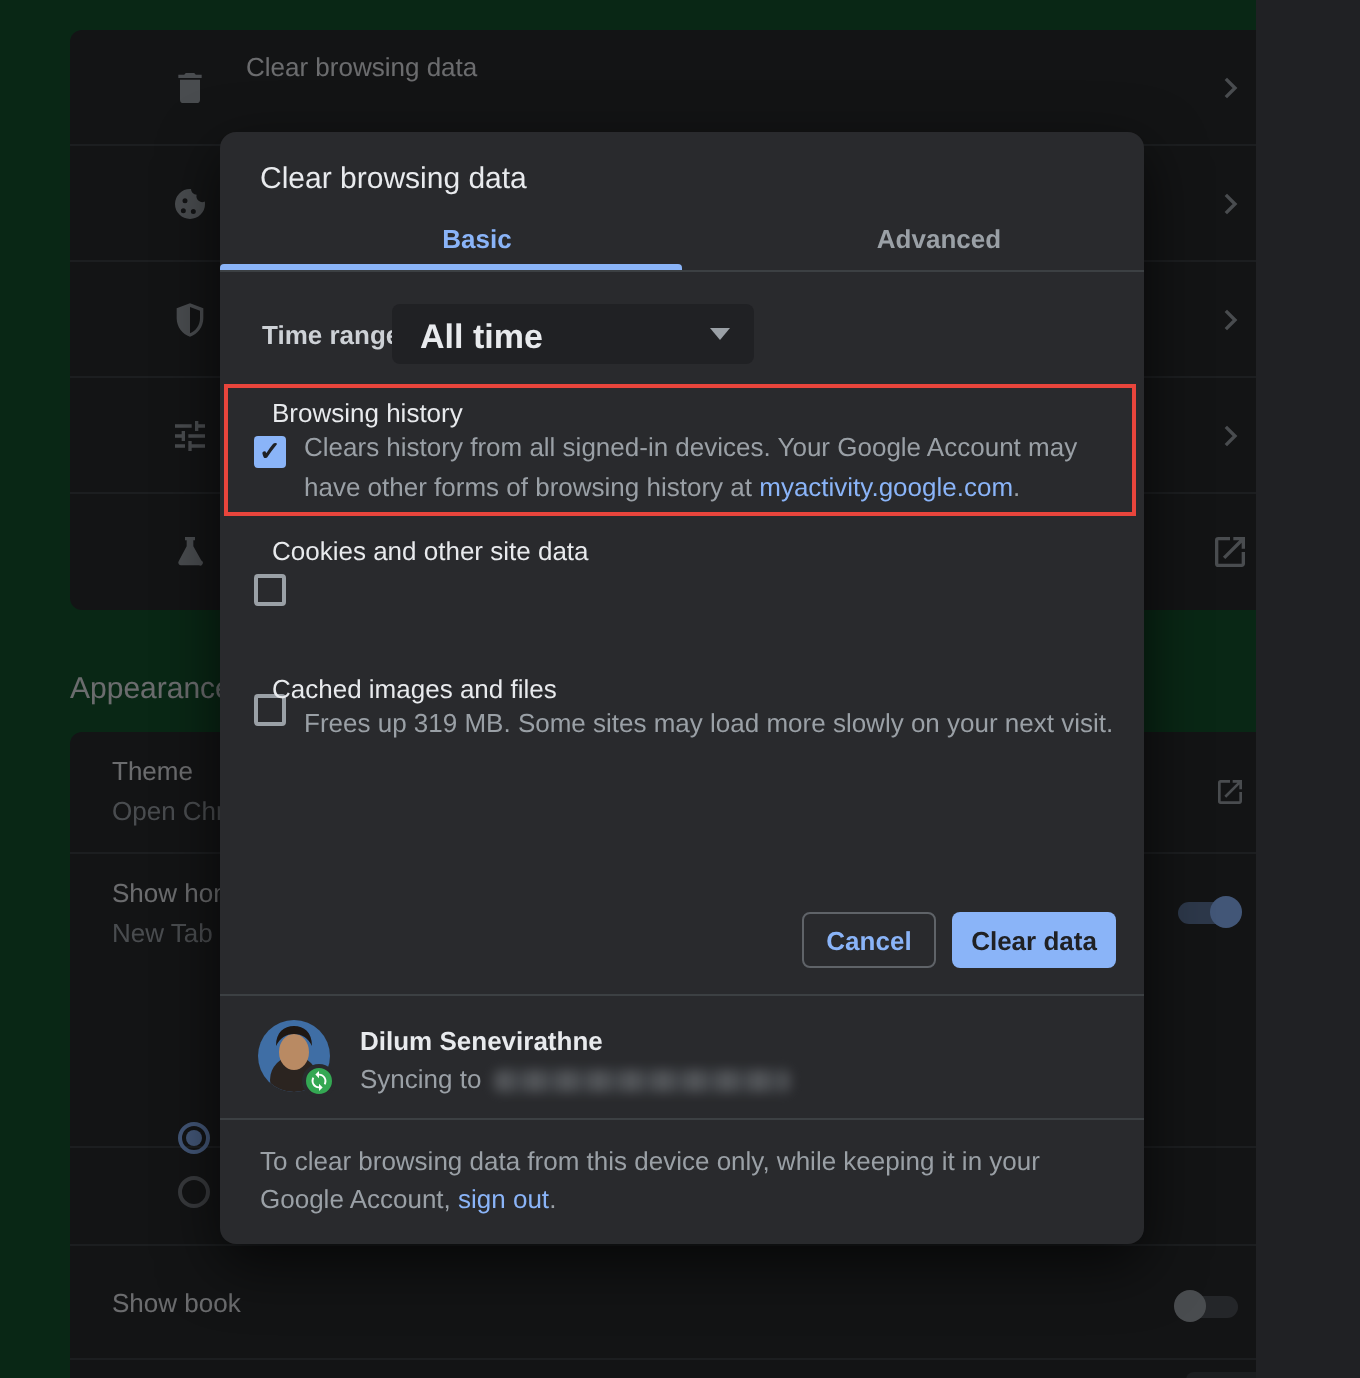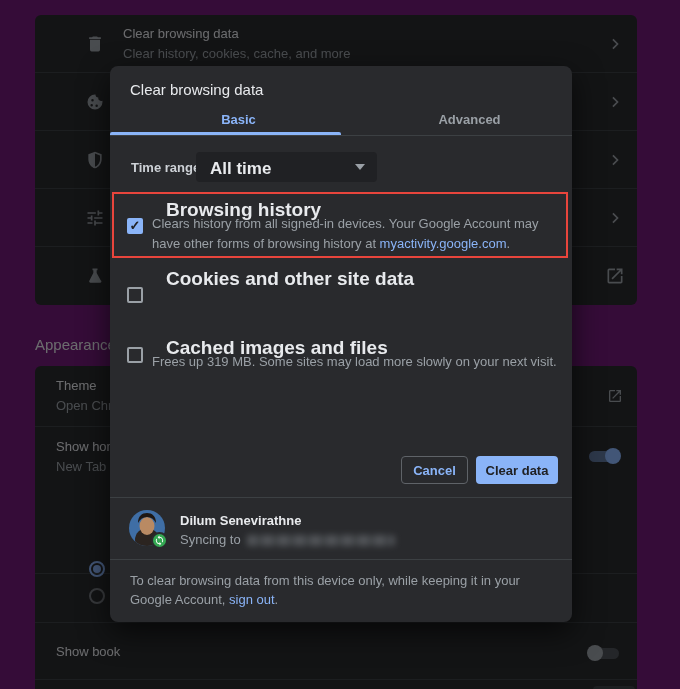--- a/index.html
+++ b/index.html
@@ -1,18 +1,18 @@
 <!DOCTYPE html>
 <html><head>
 <meta charset="utf-8">
 <style>
   * { margin:0; padding:0; box-sizing:border-box; }
   html,body { width:680px; height:689px; background:#202124; overflow:hidden;
               font-family:"Liberation Sans", sans-serif; }
-  .screen { position:relative; width:680px; height:689px; background:#701a75; overflow:hidden; }
+  .screen { position:relative; width:628px; height:689px; background:#14532d; overflow:hidden; }
   .abs { position:absolute; }
 
   
   .card { position:absolute; left:35px; width:602px; background:#292a2d; border-radius:6px; }
   .srow { position:relative; height:58px; border-bottom:1px solid #3c4043; }
   .srow:last-child { border-bottom:none; }
   .srow .sicon { position:absolute; left:50px; top:19px; width:20px; height:20px; color:#9aa0a6; }
   .srow .stitle { position:absolute; left:88px; top:11px; font-size:13px; color:#dfe1e5; white-space:nowrap; }
   .srow .ssub { position:absolute; left:88px; top:31px; font-size:13px; color:#9aa0a6; white-space:nowrap; }
   .srow .trail { position:absolute; right:12px; top:19px; width:20px; height:20px; color:#9aa0a6; }
@@ -63,21 +63,21 @@
                       border-top:6px solid #9aa0a6; }
 
   .hl-box { position:absolute; left:2px; top:126px; width:456px; height:66px;
             border:2px solid #e8453c; }
 
   .chk { position:absolute; left:17px; width:16px; height:16px; border-radius:2px; cursor:pointer; }
   .chk.checked { background:#8ab4f8; color:#202124; font-size:13px; font-weight:700;
                  text-align:center; line-height:16px; }
   .chk.unchecked { border:2px solid #9aa0a6; background:transparent; }
 
-  .crow-title { position:absolute; left:56px; font-size:19px; font-weight:700; color:#e8eaed; }
+  .crow-title { position:absolute; left:26px; font-size:13px; font-weight:400; color:#e8eaed; }
   .crow-desc { position:absolute; left:42px; width:410px; font-size:13px; line-height:20px; color:#9aa0a6; }
   .lnk { color:#8ab4f8; text-decoration:none; cursor:pointer; }
 
   .btn { position:absolute; top:390px; height:28px; border-radius:4px; font-size:13px;
          font-weight:600; font-family:inherit; cursor:pointer; }
   .btn.cancel { left:291px; width:67px; background:transparent; border:1px solid #5f6368; color:#8ab4f8; }
   .btn.confirm { left:366px; width:82px; background:#8ab4f8; border:none; color:#202124; }
 
   .dlg-divider { position:absolute; left:0; width:462px; height:1px; background:#3c4043; }
 
@@ -108,21 +108,20 @@
 
     <div class="card" style="top:15px;">
 
       <div class="srow">
         <span class="sicon icon20">
           <svg viewBox="0 0 24 24" fill="currentColor">
               <path d="M6 19a2 2 0 0 0 2 2h8a2 2 0 0 0 2-2V7H6v12zM19 4h-3.5l-1-1h-5l-1 1H5v2h14V4z"></path>
             </svg>
         </span>
         <span class="stitle">Clear browsing data</span>
-        <span class="ssub">Clear history, cookies, cache, and more</span>
         <span class="trail icon20">
           <svg viewBox="0 0 24 24" fill="none" stroke="currentColor" stroke-width="2">
               <path d="M9.5 6.5l5.5 5.5-5.5 5.5"></path>
             </svg>
         </span>
       </div>
 
       <div class="srow">
         <span class="sicon icon20">
           <svg viewBox="0 0 24 24" fill="currentColor">

